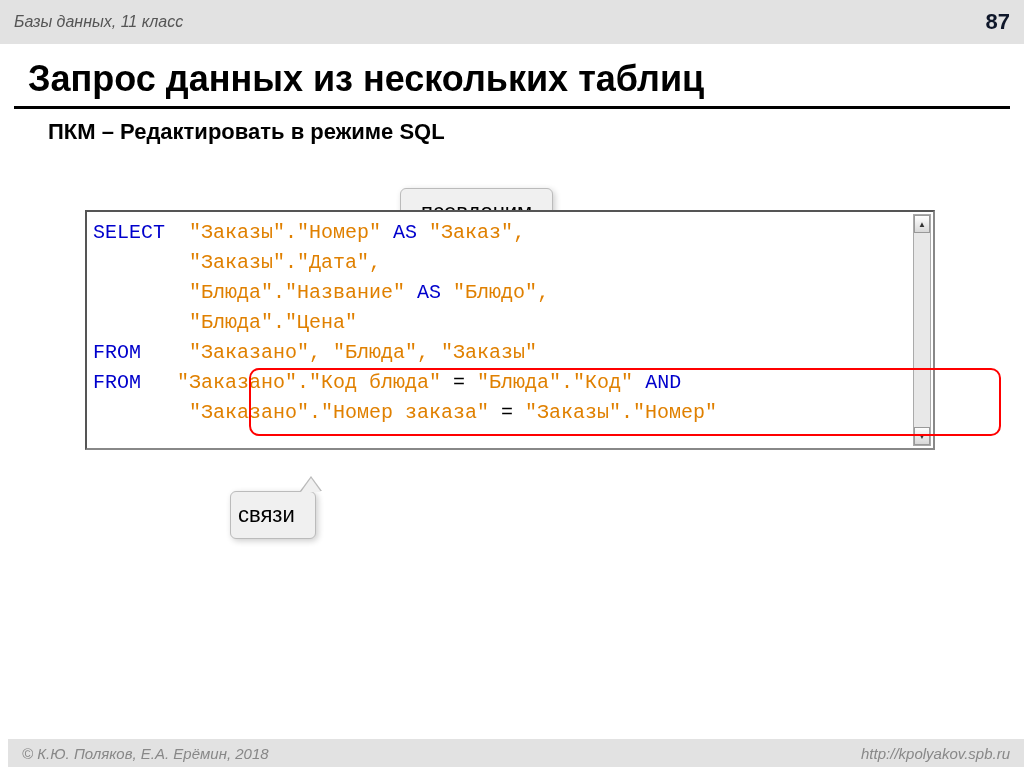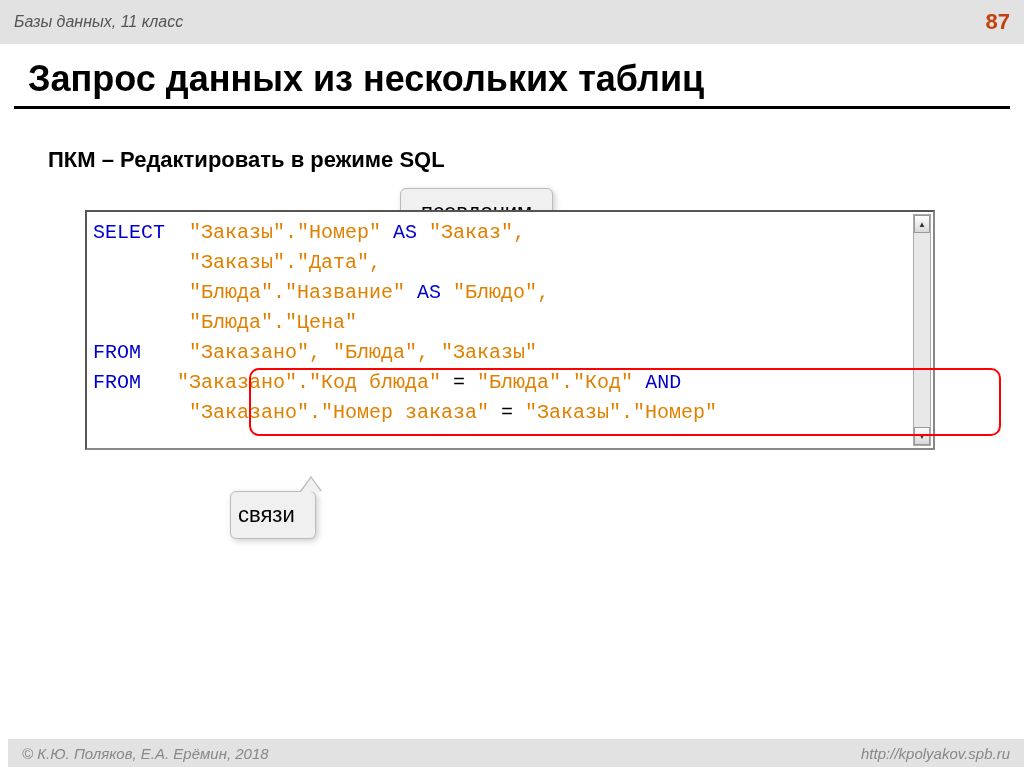--- a/index.html
+++ b/index.html
@@ -19,39 +19,38 @@
     padding: 0 14px;
     color: #555;
     font-size: 16px;
     font-style: italic;
   }
   .header-bar .page-num {
     margin-left: auto;
     font-style: normal;
     font-weight: bold;
     font-size: 22px;
-    color: #c2410c;
+    color: #0f172a;
   }
   .h1 {
     font-size: 36px;
     font-weight: bold;
     color: #000;
     padding: 14px 0 6px 28px;
   }
   .hr {
     border: none;
     border-top: 3px solid #000;
     margin: 0 14px 0 14px;
   }
   .subtitle {
     font-size: 22px;
     font-weight: bold;
     color: #000;
     padding: 10px 0 0 48px;
-    margin-top: 28px;
   }
   .callout {
     position: absolute;
     background: #f0f0f0;
     border: 1px solid #bbb;
     border-radius: 6px;
     padding: 10px 20px;
     font-size: 22px;
     color: #000;
     box-shadow: 2px 2px 6px rgba(0,0,0,0.2);

